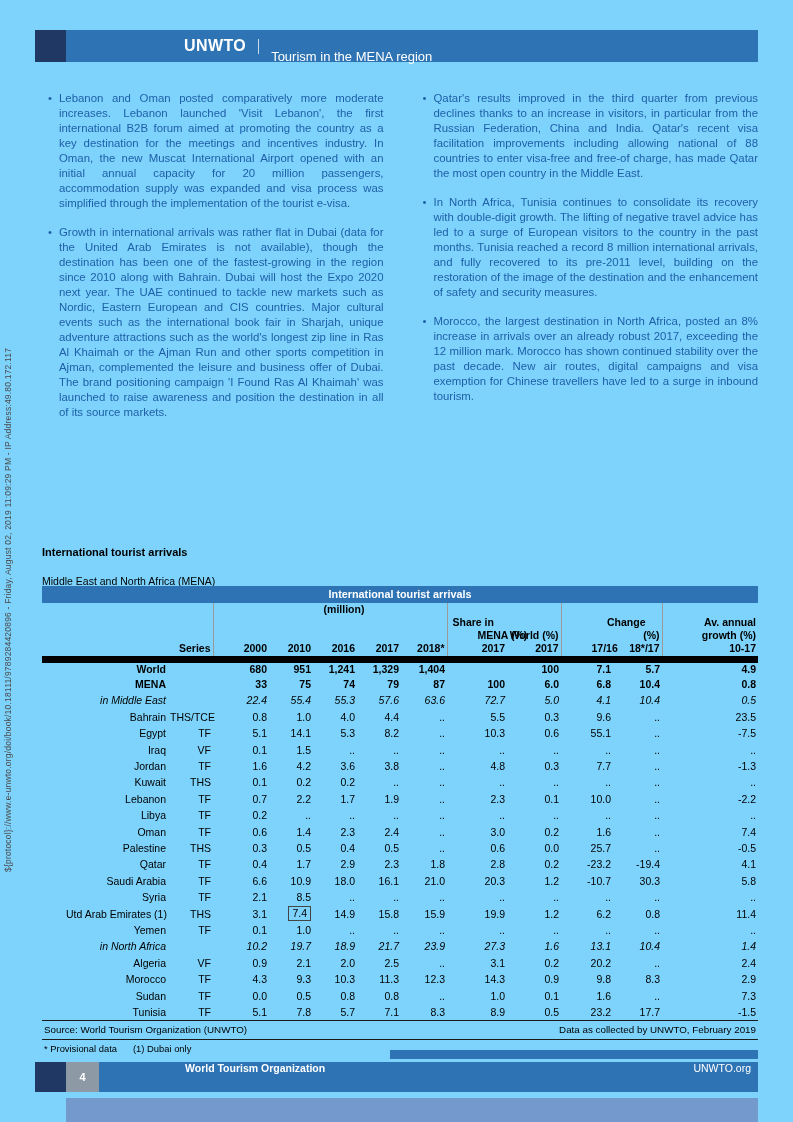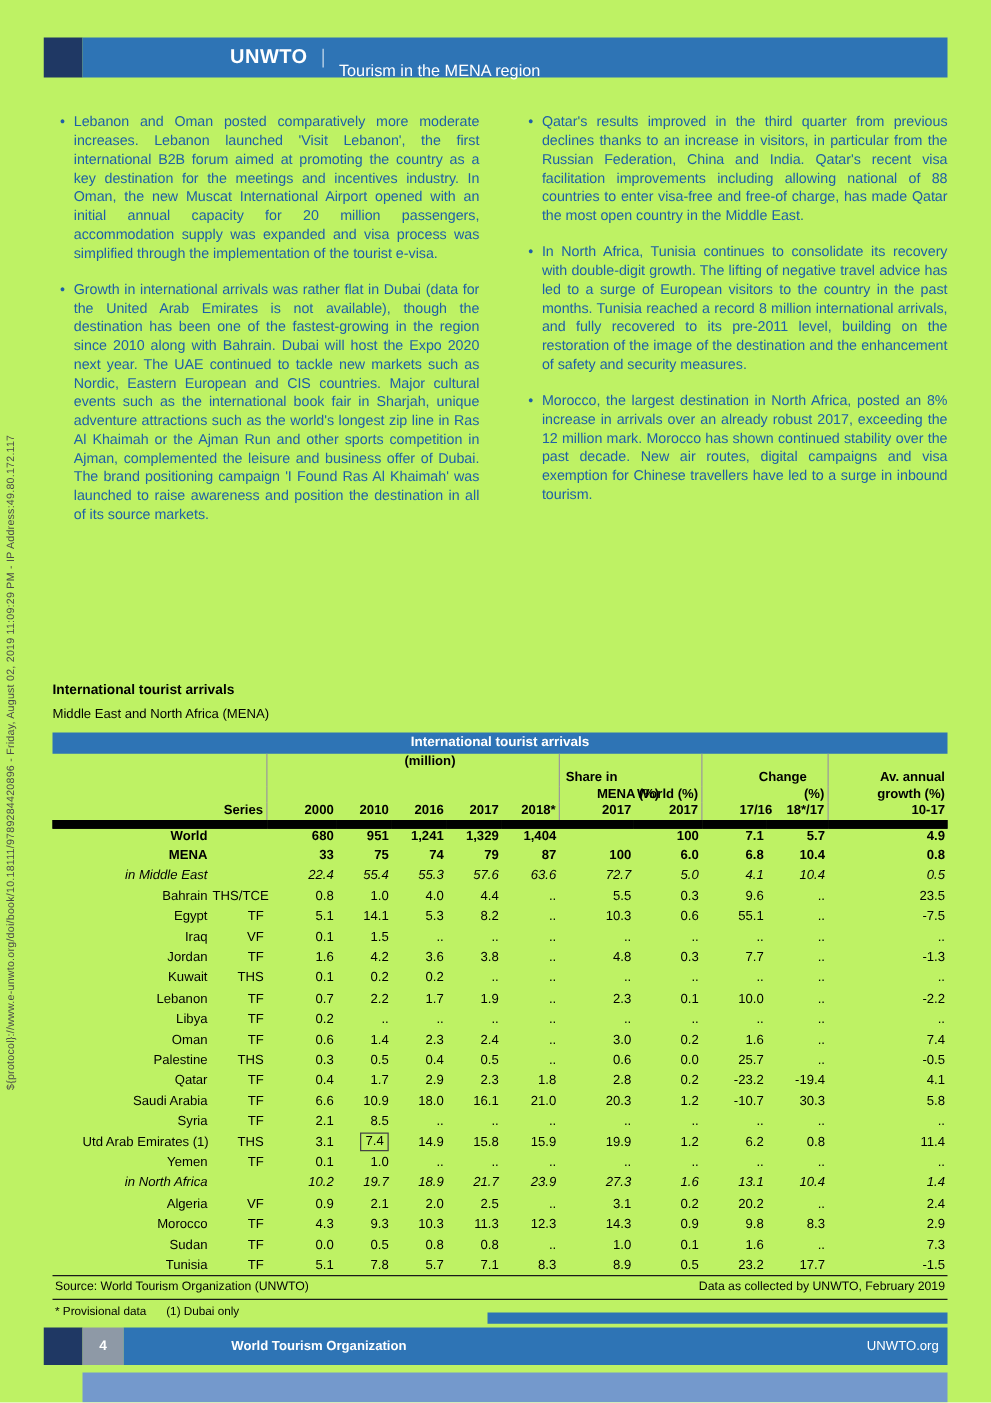--- a/index.html
+++ b/index.html
@@ -1,18 +1,18 @@
 <!DOCTYPE html>
 <html><head>
 <meta charset="utf-8">
 <style>
   * { box-sizing: border-box; margin: 0; padding: 0; }
   html,body { background:#ffffff; }
   body { font-family: "Liberation Sans", sans-serif; }
-  .page { position: relative; width: 793px; height: 1122px; background: #bef264; overflow: hidden; }
+  .page { position: relative; width: 793px; height: 1122px; background: #7dd3fc; overflow: hidden; }
 
   
   .sidebar-text {
     position: absolute; top: 872px; left: 3px;
     transform: rotate(-90deg); transform-origin: 0 0;
     white-space: nowrap; font-size: 8.5px; color: #4a4a4a; letter-spacing: .2px;
   }
 
   
   .top-header { position: absolute; left: 35px; top: 30px; width: 723px; height: 32px; display: flex; }
@@ -25,21 +25,21 @@
   
   .columns { position: absolute; left: 35px; top: 91px; width: 723px; display: flex; gap: 26px; }
   .col { flex: 1; }
   .bullet-item { display: flex; color: #1F5FA8; font-size: 11.4px; line-height: 15px; margin-bottom: 14px; }
   .bullet-marker { flex: none; width: 24px; padding-left: 13px; }
   .bullet-text { flex: 1; text-align: justify; }
 
   
   .table-label { position: absolute; left: 42px; top: 546px; color: #000; }
   .tl-title { font-size: 11px; font-weight: bold; }
-  .tl-sub { font-size: 10.5px; margin-top: 7px; }
+  .tl-sub { font-size: 10.5px; margin-top: 17px; }
 
   
   .table-wrap { position: absolute; left: 42px; top: 586px; width: 716px; color: #000; }
   .table-bar { height: 17px; line-height: 17px; background: #2E74B5; color: #fff; font-weight: bold; font-size: 10.8px; text-align: center; }
   table { width: 100%; border-collapse: collapse; table-layout: fixed; }
   th, td { font-size: 10.5px; padding: 0 2px; white-space: nowrap; }
   thead th { font-weight: bold; text-align: right; height: 13px; vertical-align: bottom; padding-bottom: 1px; }
   thead .ta-c { text-align: center; }
   thead .ta-l { text-align: left; padding-left: 5px; }
   thead .ch-pad { padding-right: 16px; }
@@ -54,21 +54,21 @@
   .r-italic td { font-style: italic; }
   .boxed { display: inline-block; border: 1px solid #444; padding: 0 3px; line-height: 13px; }
   .table-source { display: flex; justify-content: space-between; border-top: 1px solid #1a1a1a; border-bottom: 1px solid #1a1a1a; font-size: 9.8px; padding: 3px 2px 4px; }
   .table-footnotes { display: flex; gap: 16px; font-size: 9.4px; padding: 3px 2px; }
 
   
   .footer-strip { position: absolute; left: 390px; top: 1050px; width: 368px; height: 9px; background: #2E74B5; }
   .footer-main { position: absolute; left: 35px; top: 1062px; width: 723px; height: 30px; display: flex; }
   .footer-navy { width: 31px; background: #1F3864; }
   .footer-page { width: 33px; background: #8E99A6; color: #fff; font-weight: bold; font-size: 11px; display: flex; align-items: center; justify-content: center; }
-  .footer-bar { flex: 1; background: #2E74B5; color: #fff; display: flex; align-items: center; }
+  .footer-bar { flex: 1; background: #2E74B5; color: #fff; display: flex; align-items: flex-start; }
   .footer-org { font-weight: bold; font-size: 10.5px; margin-left: 86px; }
   .footer-site { margin-left: auto; font-size: 10.5px; padding-right: 7px; }
   .footer-bottom { position: absolute; left: 66px; top: 1098px; width: 692px; height: 24px; background: #7499CC; }
 </style>
 </head>
 <body>
 
 <div class="page">
 
   <div class="sidebar-text">${protocol}://www.e-unwto.org/doi/book/10.18111/9789284420896 - Friday, August 02, 2019 11:09:29 PM - IP Address:49.80.172.117</div>

